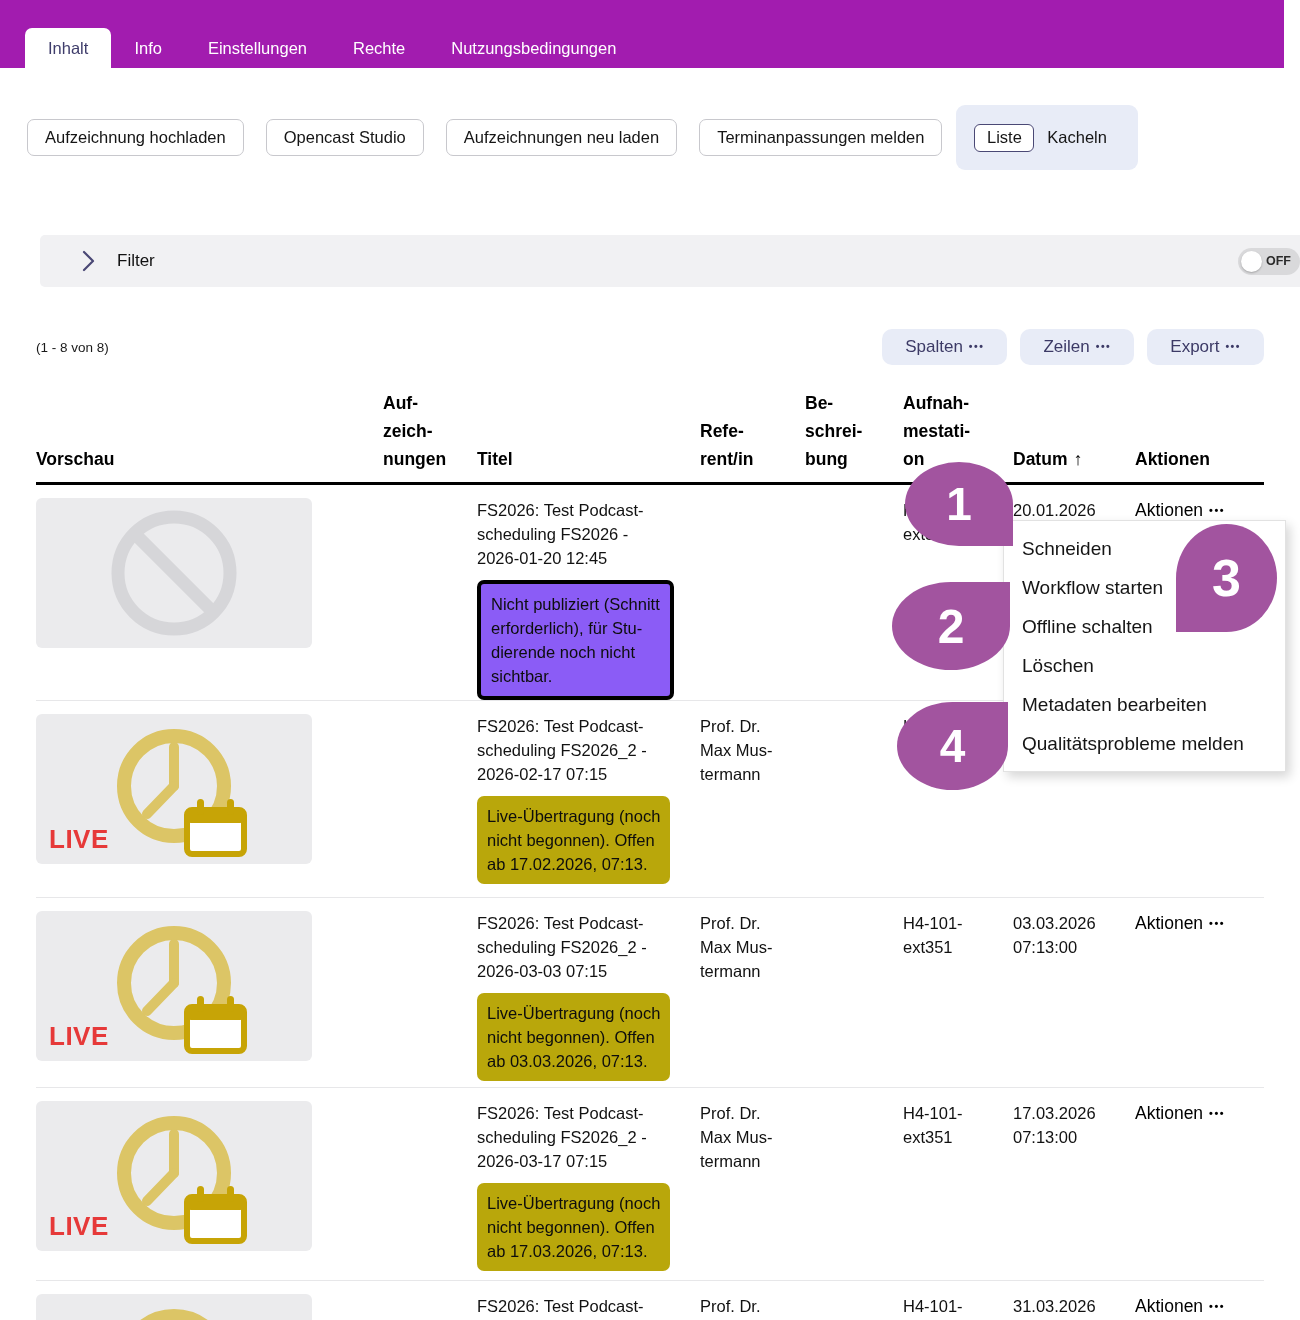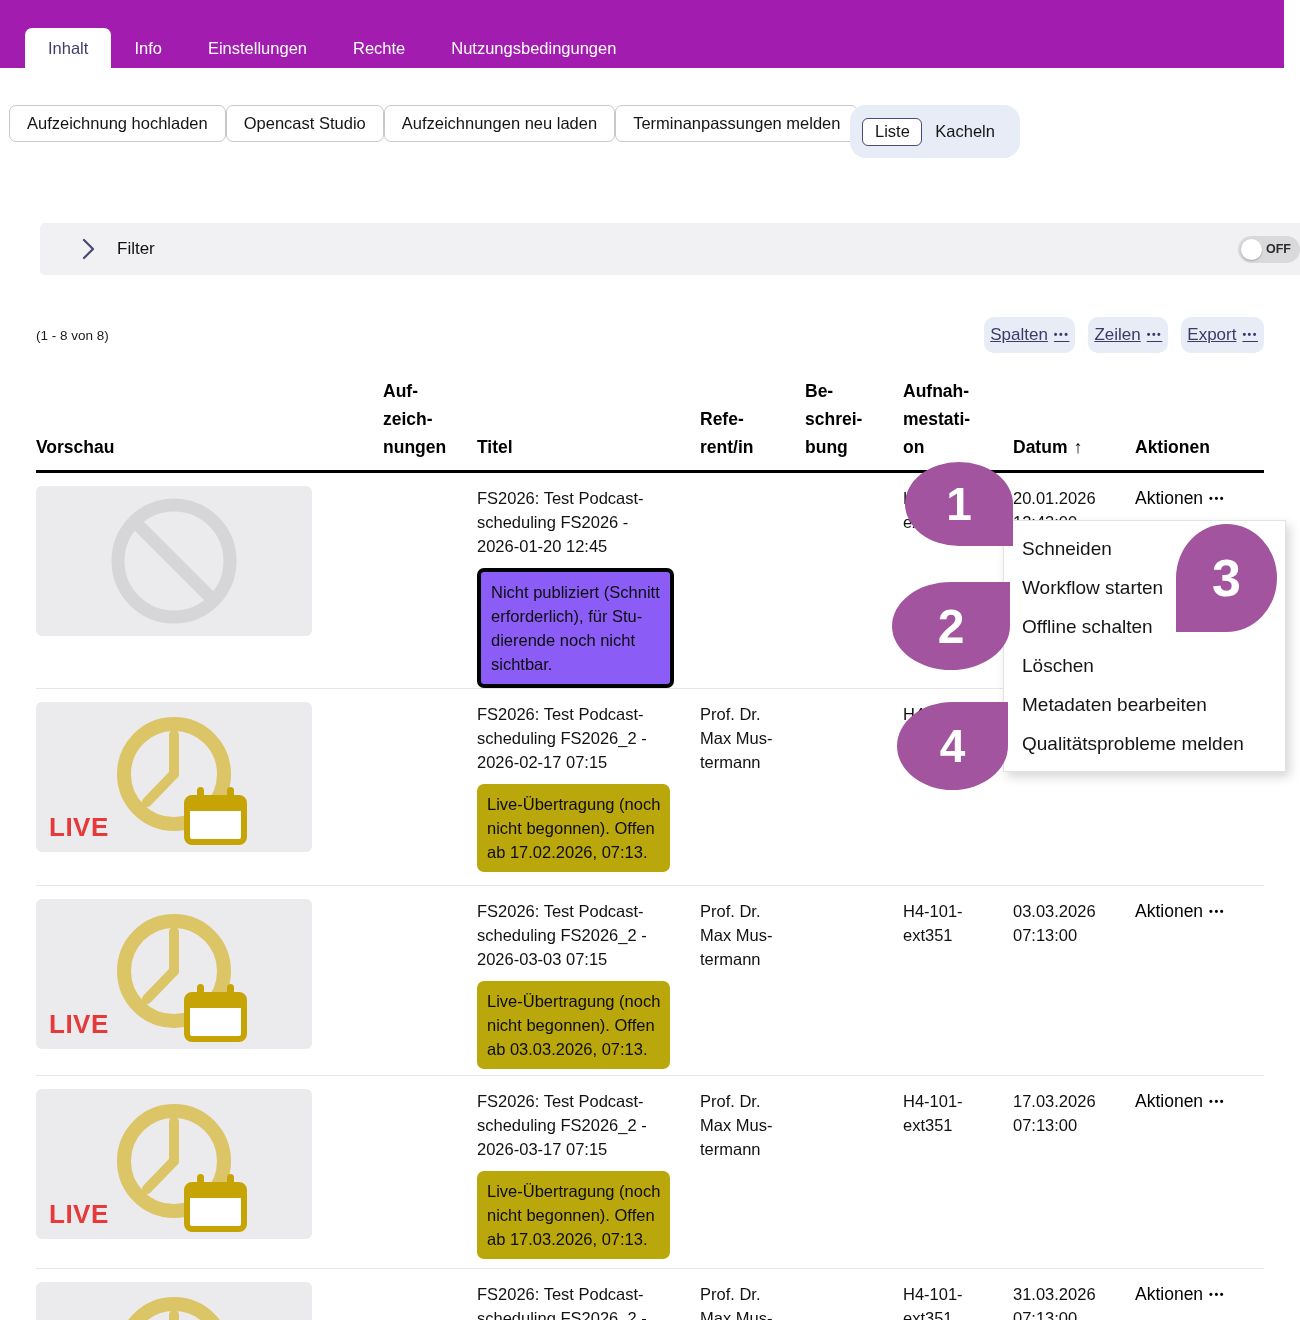--- a/index.html
+++ b/index.html
@@ -15,44 +15,44 @@
     width:1284px; height:68px; background:#a21caf;
     display:flex; align-items:flex-end; padding-left:25px;
   }
   .tab {
     height:40px; line-height:40px; padding:0 23px; font-size:16.5px;
     color:#fff; border-radius:7px 7px 0 0; white-space:nowrap; cursor:default;
   }
   .tab.active { background:#fff; color:#3f3d6b; }
 
   
-  .toolbar { margin:37px 0 0 9px; display:flex; align-items:flex-start; }
+  .toolbar { margin:37px 0 0 27px; display:flex; align-items:center; gap:22px; }
   .btn {
     border:1px solid #c8c8cd; border-radius:7px; background:#fff;
     padding:8px 17px; font-size:16.5px; color:#151515; white-space:nowrap;
   }
-  .seg { background:#e8ecf7; border-radius:16px; padding:12px; display:flex; align-items:center; margin-left:-8px;}
+  .seg { background:#e8ecf7; border-radius:9px; padding:18px; display:flex; align-items:center; margin-left:-8px;}
   .seg-opt { padding:5px 13px; font-size:16.5px; border-radius:6px; color:#151515; }
   .seg-opt.active { background:#fff; border:1.5px solid #4a4875; padding:3.5px 11.5px; }
 
   
   .filterbar {
     margin:65px 0 0 40px; width:1280px; height:52px; background:#f1f1f3;
     border-radius:5px; display:flex; align-items:center; padding:0 20px 0 42px;
   }
   .filter-label { font-size:17px; margin-left:22px; color:#111; }
   .toggle { margin-left:auto; width:62px; height:27px; background:#d9d9db; border-radius:14px; position:relative; }
   .knob { position:absolute; left:3px; top:3px; width:21px; height:21px; border-radius:50%; background:#fff; box-shadow:0 1px 2px rgba(0,0,0,.25); }
   .toggle-label { position:absolute; right:9px; top:50%; transform:translateY(-50%); font-size:12.5px; font-weight:700; color:#2b2b2b; }
 
   
   .list-controls { margin:42px 36px 0; width:1228px; display:flex; align-items:center; }
   .count { font-size:13.5px; color:#1a1a1a; }
   .pills { margin-left:auto; display:flex; gap:13px; }
-  .pill { background:#e8ecf7; color:#3c3a66; border-radius:10px; padding:8px 6px; font-size:17px; white-space:nowrap;text-decoration:underline; }
+  .pill { background:#e8ecf7; color:#3c3a66; border-radius:10px; padding:8px 23px; font-size:17px; white-space:nowrap; }
   .dots { font-size:0.62em; letter-spacing:1.5px; font-weight:700; vertical-align:0.15em; margin-left:6px; }
 
   
   .table { margin:0 36px; width:1228px; }
   .thead, .row { display:grid; grid-template-columns:347px 94px 223px 105px 98px 110px 122px 129px; }
   .thead { align-items:end; border-bottom:3px solid #000; padding-bottom:9px; margin-top:24px; }
   .th { font-weight:700; font-size:17.5px; line-height:28px; white-space:pre-line; color:#000; }
   .sort-arrow { font-weight:900; font-size:18px; margin-left:6px; }
 
   .row { border-bottom:1px solid #e7e7e9; padding-top:13px; }

